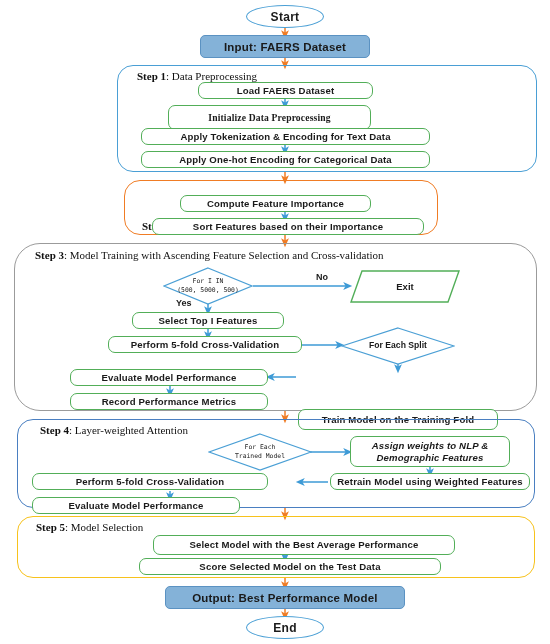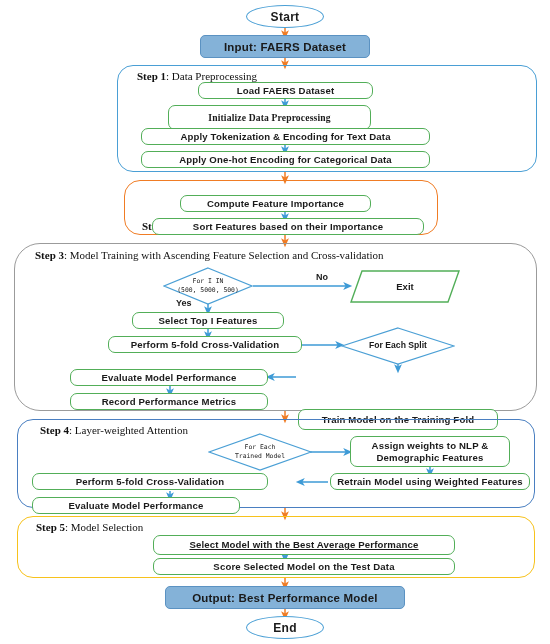--- a/index.html
+++ b/index.html
@@ -271,41 +271,41 @@
 <div class="diamond" style="left:208px; top:433px; width:104px; height:38px;">
   <svg width="104" height="38" viewBox="0 0 104 38">
     <polygon points="52,1 103,19 52,37 1,19" fill="#ffffff" stroke="#4a9fd5" stroke-width="1.3"></polygon>
   </svg>
   <div class="dtext">
     <span>For Each</span>
     <span>Trained Model</span>
   </div>
 </div>
 
-<div class="node proc" style="left:350px; top:436px; width:160px; height:31px;">
+<div class="node proc" style="left:350px; top:436px; width:160px; height:31px;font-style:italic;">
   <span>Assign weights to NLP &amp; Demographic Features</span>
 </div>
 <div class="node proc" style="left:330px; top:473px; width:200px; height:17px;">
   <span>Retrain Model using Weighted Features</span>
 </div>
 <div class="node proc" style="left:32px; top:473px; width:236px; height:17px;">
   <span>Perform 5-fold Cross-Validation</span>
 </div>
 <div class="node proc" style="left:32px; top:497px; width:208px; height:17px;">
   <span>Evaluate Model Performance</span>
 </div>
 
 <div class="group grp-yellow" style="left:17px; top:516px; width:518px; height:62px;"></div>
 <div class="step-label" style="left:36px; top:521px;">
   <span class="b">Step 5</span><span>: Model Selection</span>
 </div>
-<div class="node proc" style="left:153px; top:535px; width:302px; height:20px;text-decoration:underline;">
+<div class="node proc" style="left:153px; top:535px; width:302px; height:20px;">
   <span>Select Model with the Best Average Performance</span>
 </div>
-<div class="node proc" style="left:153px; top:558px; width:302px; height:17px;">
+<div class="node proc" style="left:139px; top:558px; width:302px; height:17px;">
   <span>Score Selected Model on the Test Data</span>
 </div>
 
 <div class="node io-box" style="left:165px; top:586px; width:240px; height:23px;">
   <span>Output: Best Performance Model</span>
 </div>
 
 <div class="node terminator" style="left:246px; top:616px; width:78px; height:23px;">
   <span>End</span>
 </div>

